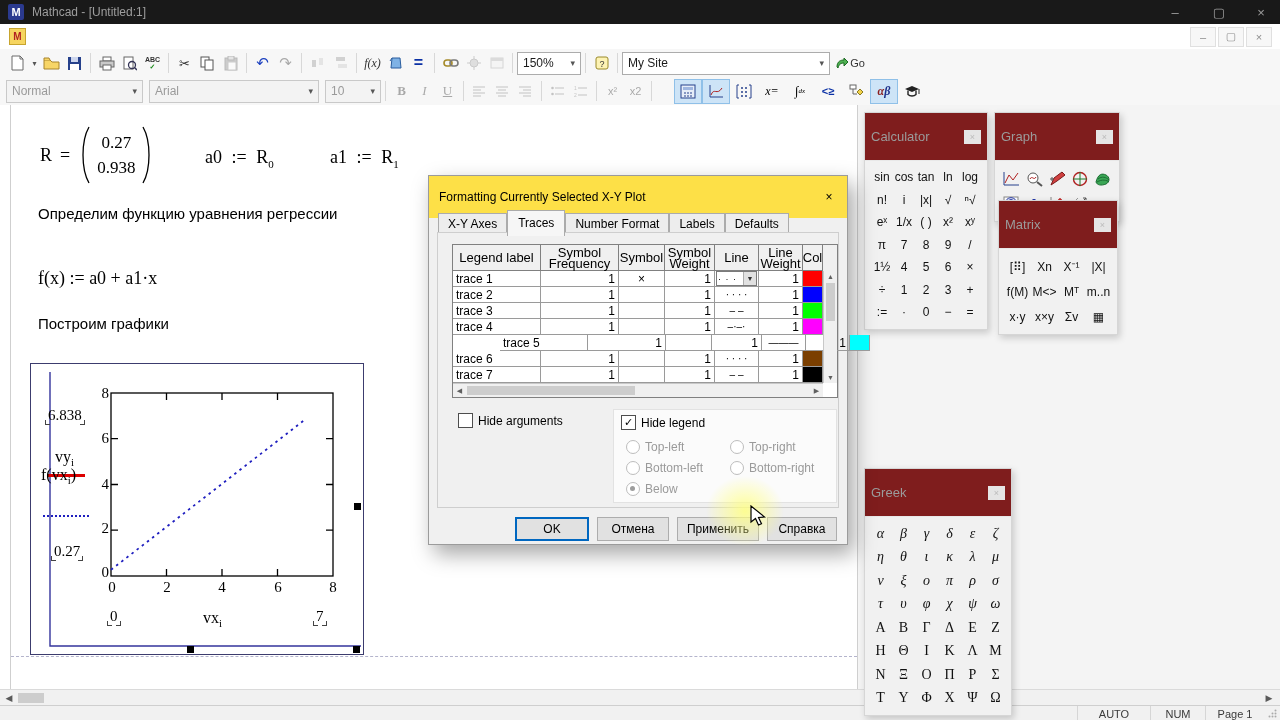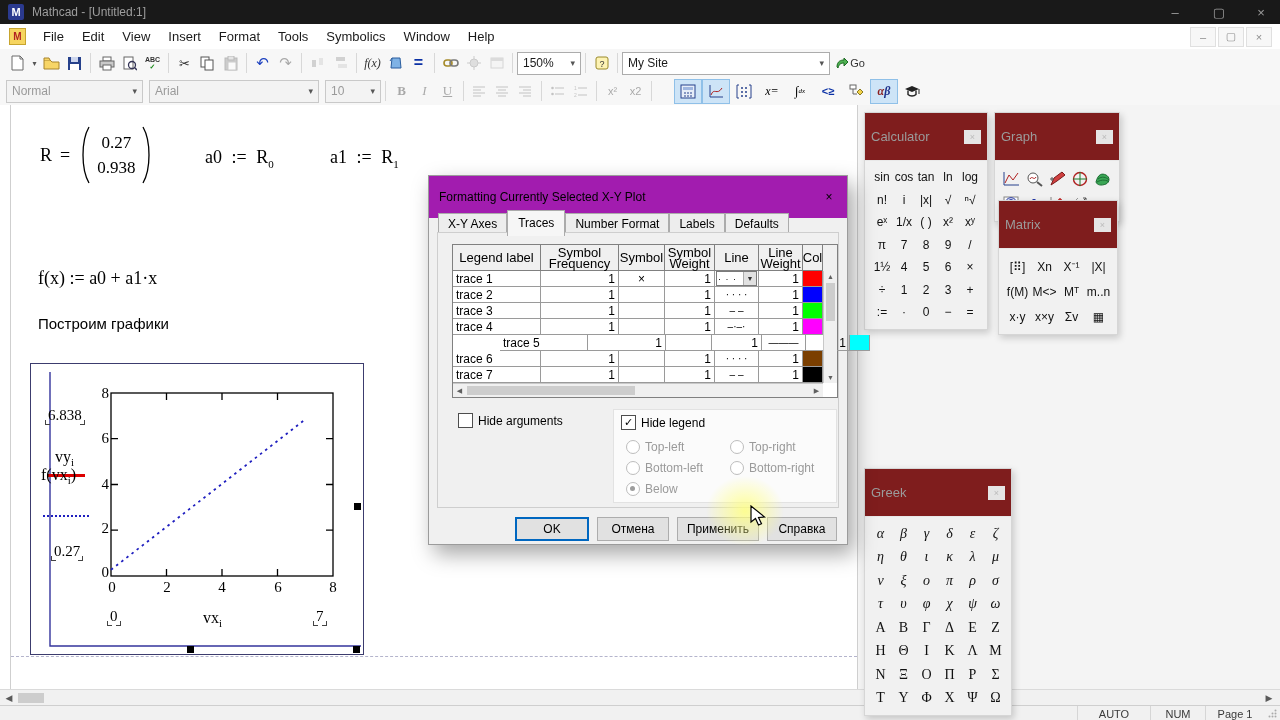--- a/index.html
+++ b/index.html
@@ -51,21 +51,21 @@
   
   #plot{left:30px;top:258px;width:332px;height:290px;border:1px solid #3c3c6e;background:#fff;}
   .handle{width:7px;height:7px;background:#000;}
   .ph{font-family:"Liberation Serif",serif;font-size:15px;position:absolute;padding:0 3px 1px 3px;}
   .ph::before{content:"";position:absolute;left:0;bottom:0;width:4px;height:4px;border-left:1px solid #444;border-bottom:1px solid #444;}
   .ph::after{content:"";position:absolute;right:0;bottom:0;width:4px;height:4px;border-right:1px solid #444;border-bottom:1px solid #444;}
   .ticklab{font-family:"Liberation Serif",serif;font-size:15px;position:absolute;width:22px;text-align:center;}
   
   #dialog{left:428px;top:175px;width:418px;height:368px;background:#f0f0f0;border:1px solid #9b9b9b;
           box-shadow:6px 9px 20px rgba(0,0,0,.35);font-size:12px;z-index:50;}
-  #dlg-title{left:0;top:0;width:100%;height:42px;background:#a21caf;display:flex;align-items:center;}
+  #dlg-title{left:0;top:0;width:100%;height:42px;background:#fde047;display:flex;align-items:center;}
   #dlg-title span{padding-left:10px;font-size:12px;color:#000;}
   #dlg-close{margin-left:auto;width:36px;height:26px;display:flex;align-items:center;justify-content:center;font-size:13px;color:#333;}
   #dlg-tabs{left:9px;top:33px;display:flex;align-items:flex-end;}
   .tab{padding:3px 9px 4px 9px;border:1px solid #ababab;border-bottom:none;background:#ededed;margin-right:0;font-size:12px;}
   .tab.active{background:#f6f6f6;padding:5px 10px 6px 10px;position:relative;top:1px;z-index:2;}
   #dlg-panel{left:8px;top:56px;width:400px;height:274px;border:1px solid #cecece;background:#f0f0f0;}
   
   #tblwrap{left:14px;top:11px;width:384px;height:152px;border:1px solid #808080;background:#fff;}
   #thead{display:flex;background:#f0f0f0;}
   .th{border-right:1px solid #808080;border-bottom:1px solid #808080;font-size:13px;text-align:center;
@@ -131,31 +131,20 @@
 <div class="abs" id="titlebar">
   <div class="abs" id="app-icon">M</div>
   <div class="abs" id="title-text">Mathcad - [Untitled:1]</div>
   <div class="abs winbtn" style="left:1154px">–</div>
   <div class="abs winbtn" style="left:1198px">▢</div>
   <div class="abs winbtn" style="left:1240px">×</div>
 </div>
 
 <div class="abs" id="menubar">
   <div id="doc-icon">M</div>
-  <div id="menu-items" style="display:flex">
-      <span class="menu-item">File</span>
-      <span class="menu-item">Edit</span>
-      <span class="menu-item">View</span>
-      <span class="menu-item">Insert</span>
-      <span class="menu-item">Format</span>
-      <span class="menu-item">Tools</span>
-      <span class="menu-item">Symbolics</span>
-      <span class="menu-item">Window</span>
-      <span class="menu-item">Help</span>
-    </div>
   <div class="mdi" style="margin-right:6px">
     <span class="docbtn">–</span>
     <span class="docbtn">▢</span>
     <span class="docbtn">×</span>
   </div>
 </div>
 
 <div class="abs bar" id="stdbar">
   <span class="icon">
     <svg width="15" height="16">
@@ -410,20 +399,21 @@
     <span>a0</span>
     <span style="padding:0 5px">:=</span>
     <span>R</span><sub>0</sub>
   </div>
   <div class="abs mathtxt" style="left:330px;top:42px;font-size:18px">
     <span>a1</span>
     <span style="padding:0 5px">:=</span>
     <span>R</span><sub>1</sub>
   </div>
 
+  <div class="abs rustxt" style="left:38px;top:100px">Определим функцию уравнения регрессии</div>
   <div class="abs mathtxt" style="left:38px;top:163px;font-size:18px">f(x) := a0 + a1·x</div>
   <div class="abs rustxt" style="left:38px;top:210px">Построим графики</div>
 
   <div class="abs" id="plot">
     <svg class="abs" width="332" height="290" style="left:0;top:0">
 
       <path d="M19 8 V282 H330" stroke="#34349c" stroke-width="1.4" fill="none"></path>
 
       <rect x="80" y="29" width="222" height="183" fill="none" stroke="#000" stroke-width="1.3"></rect>
 

